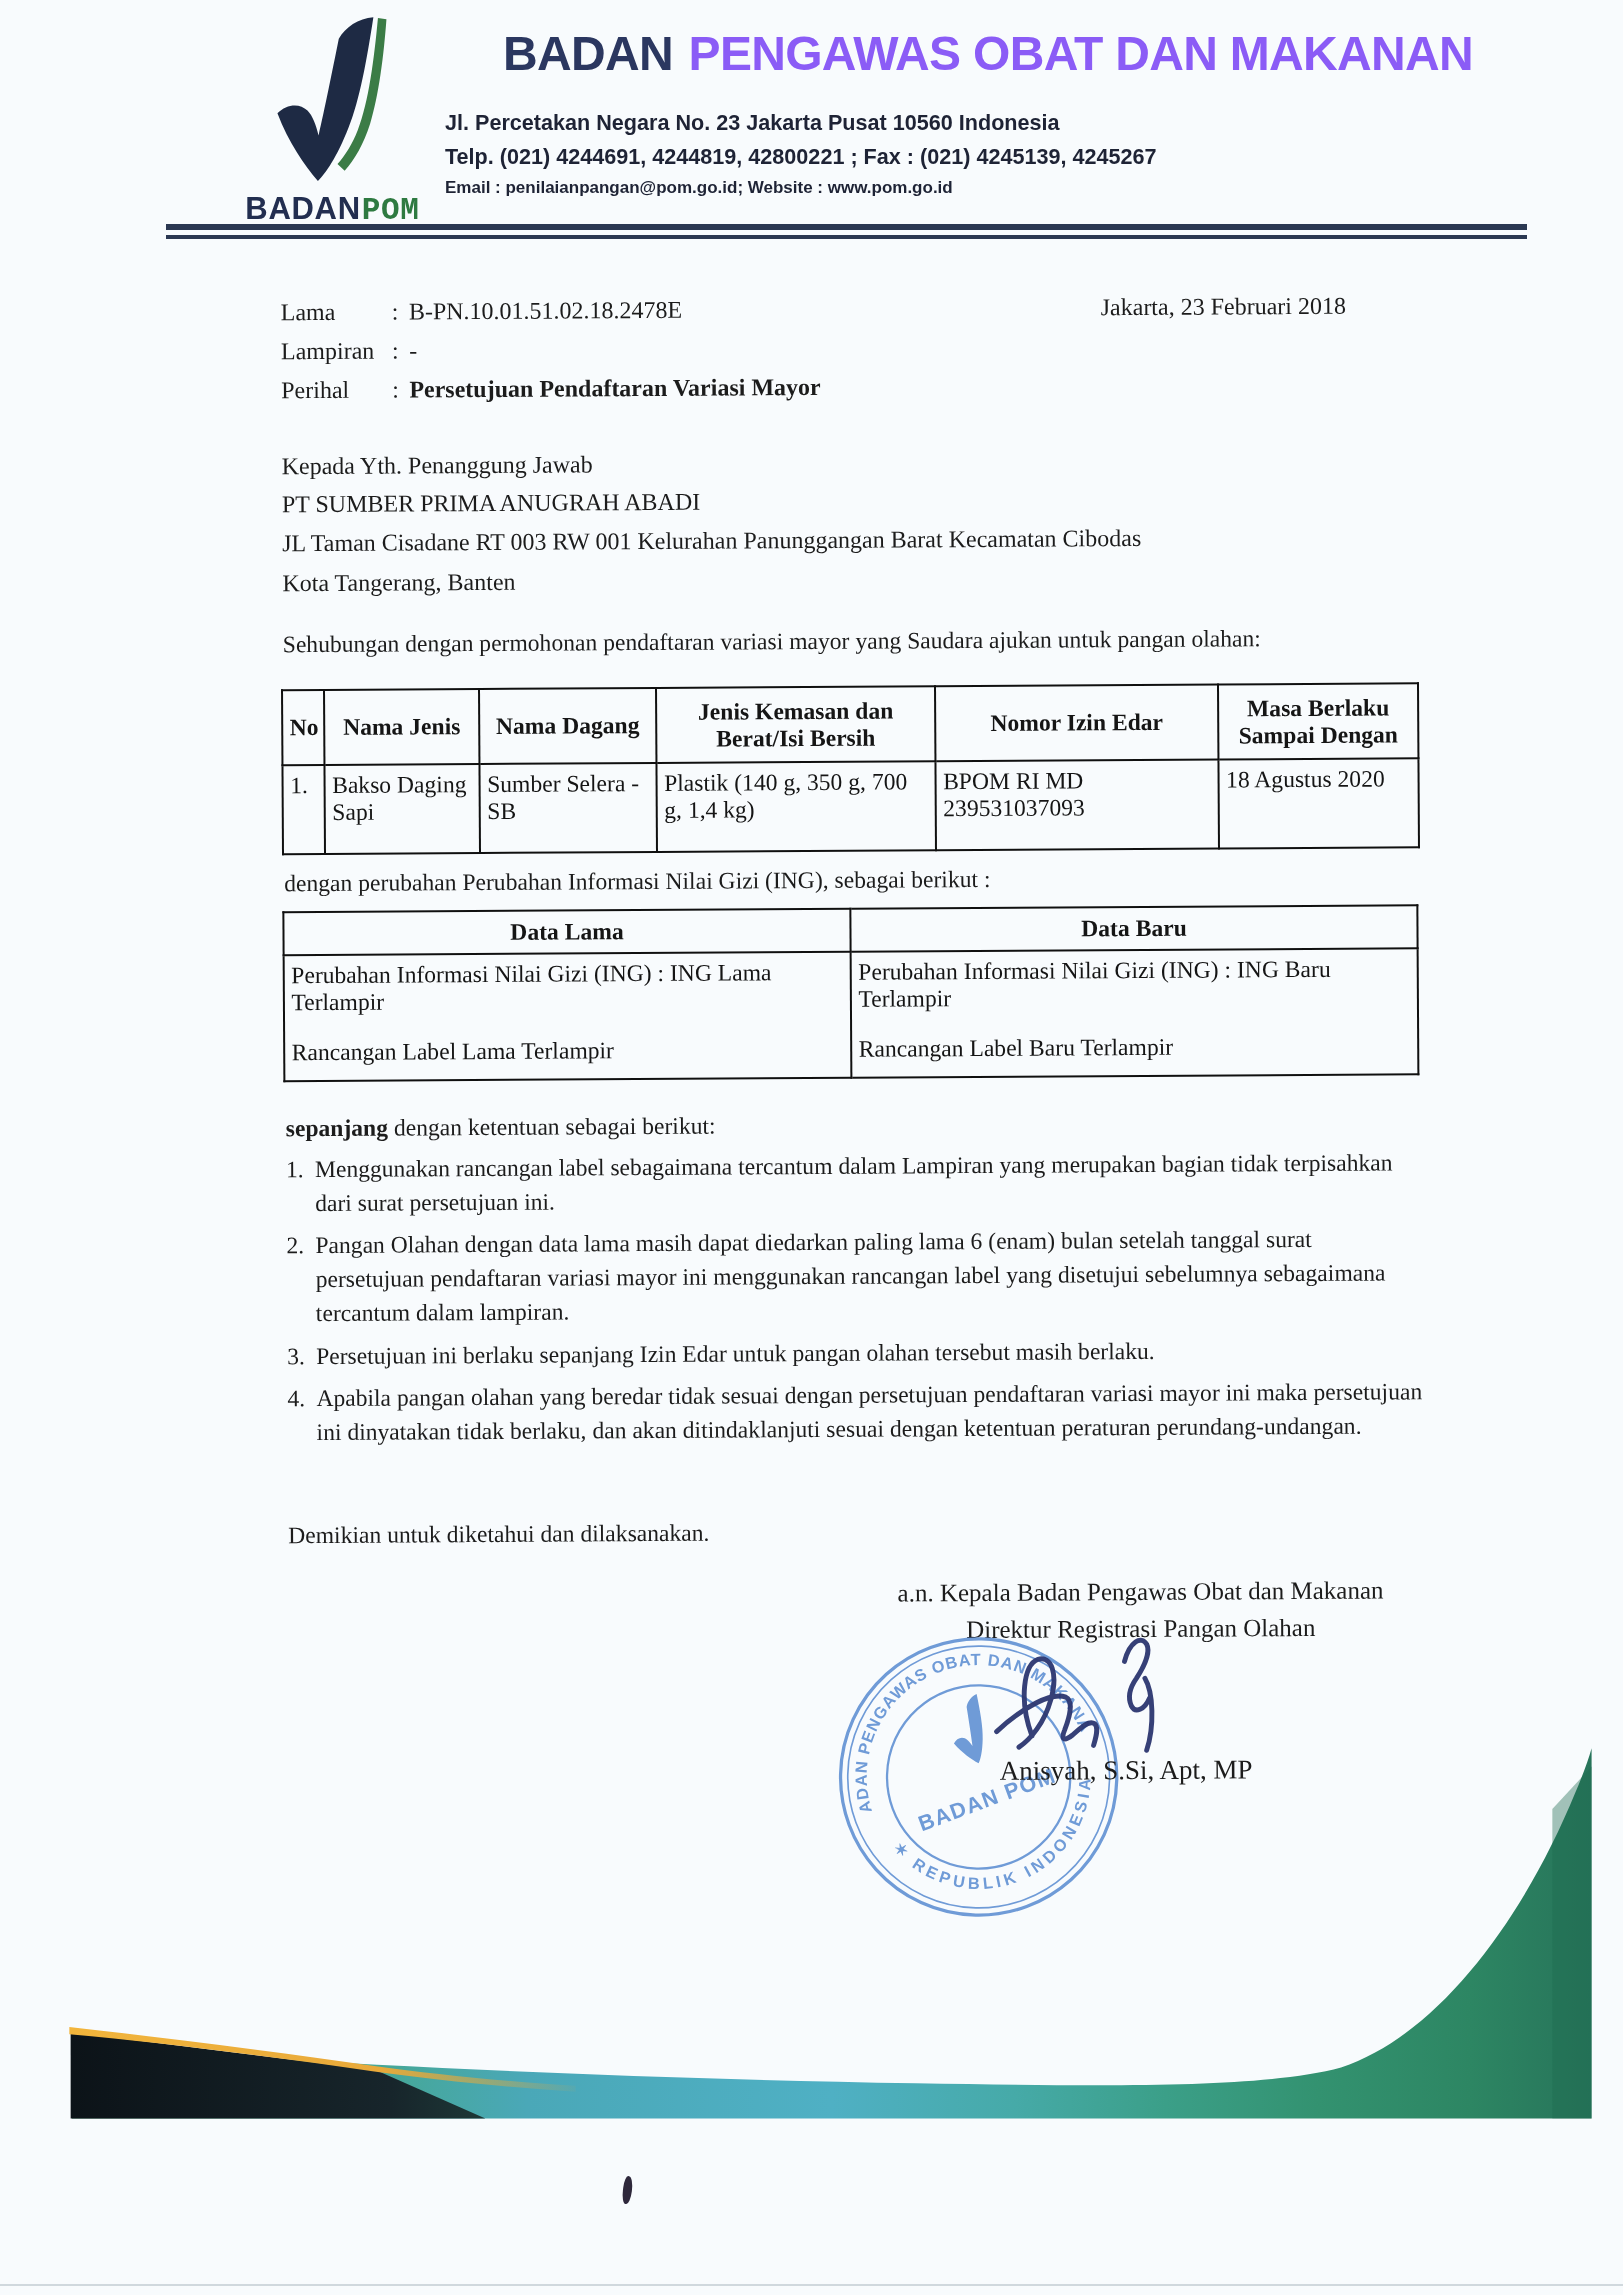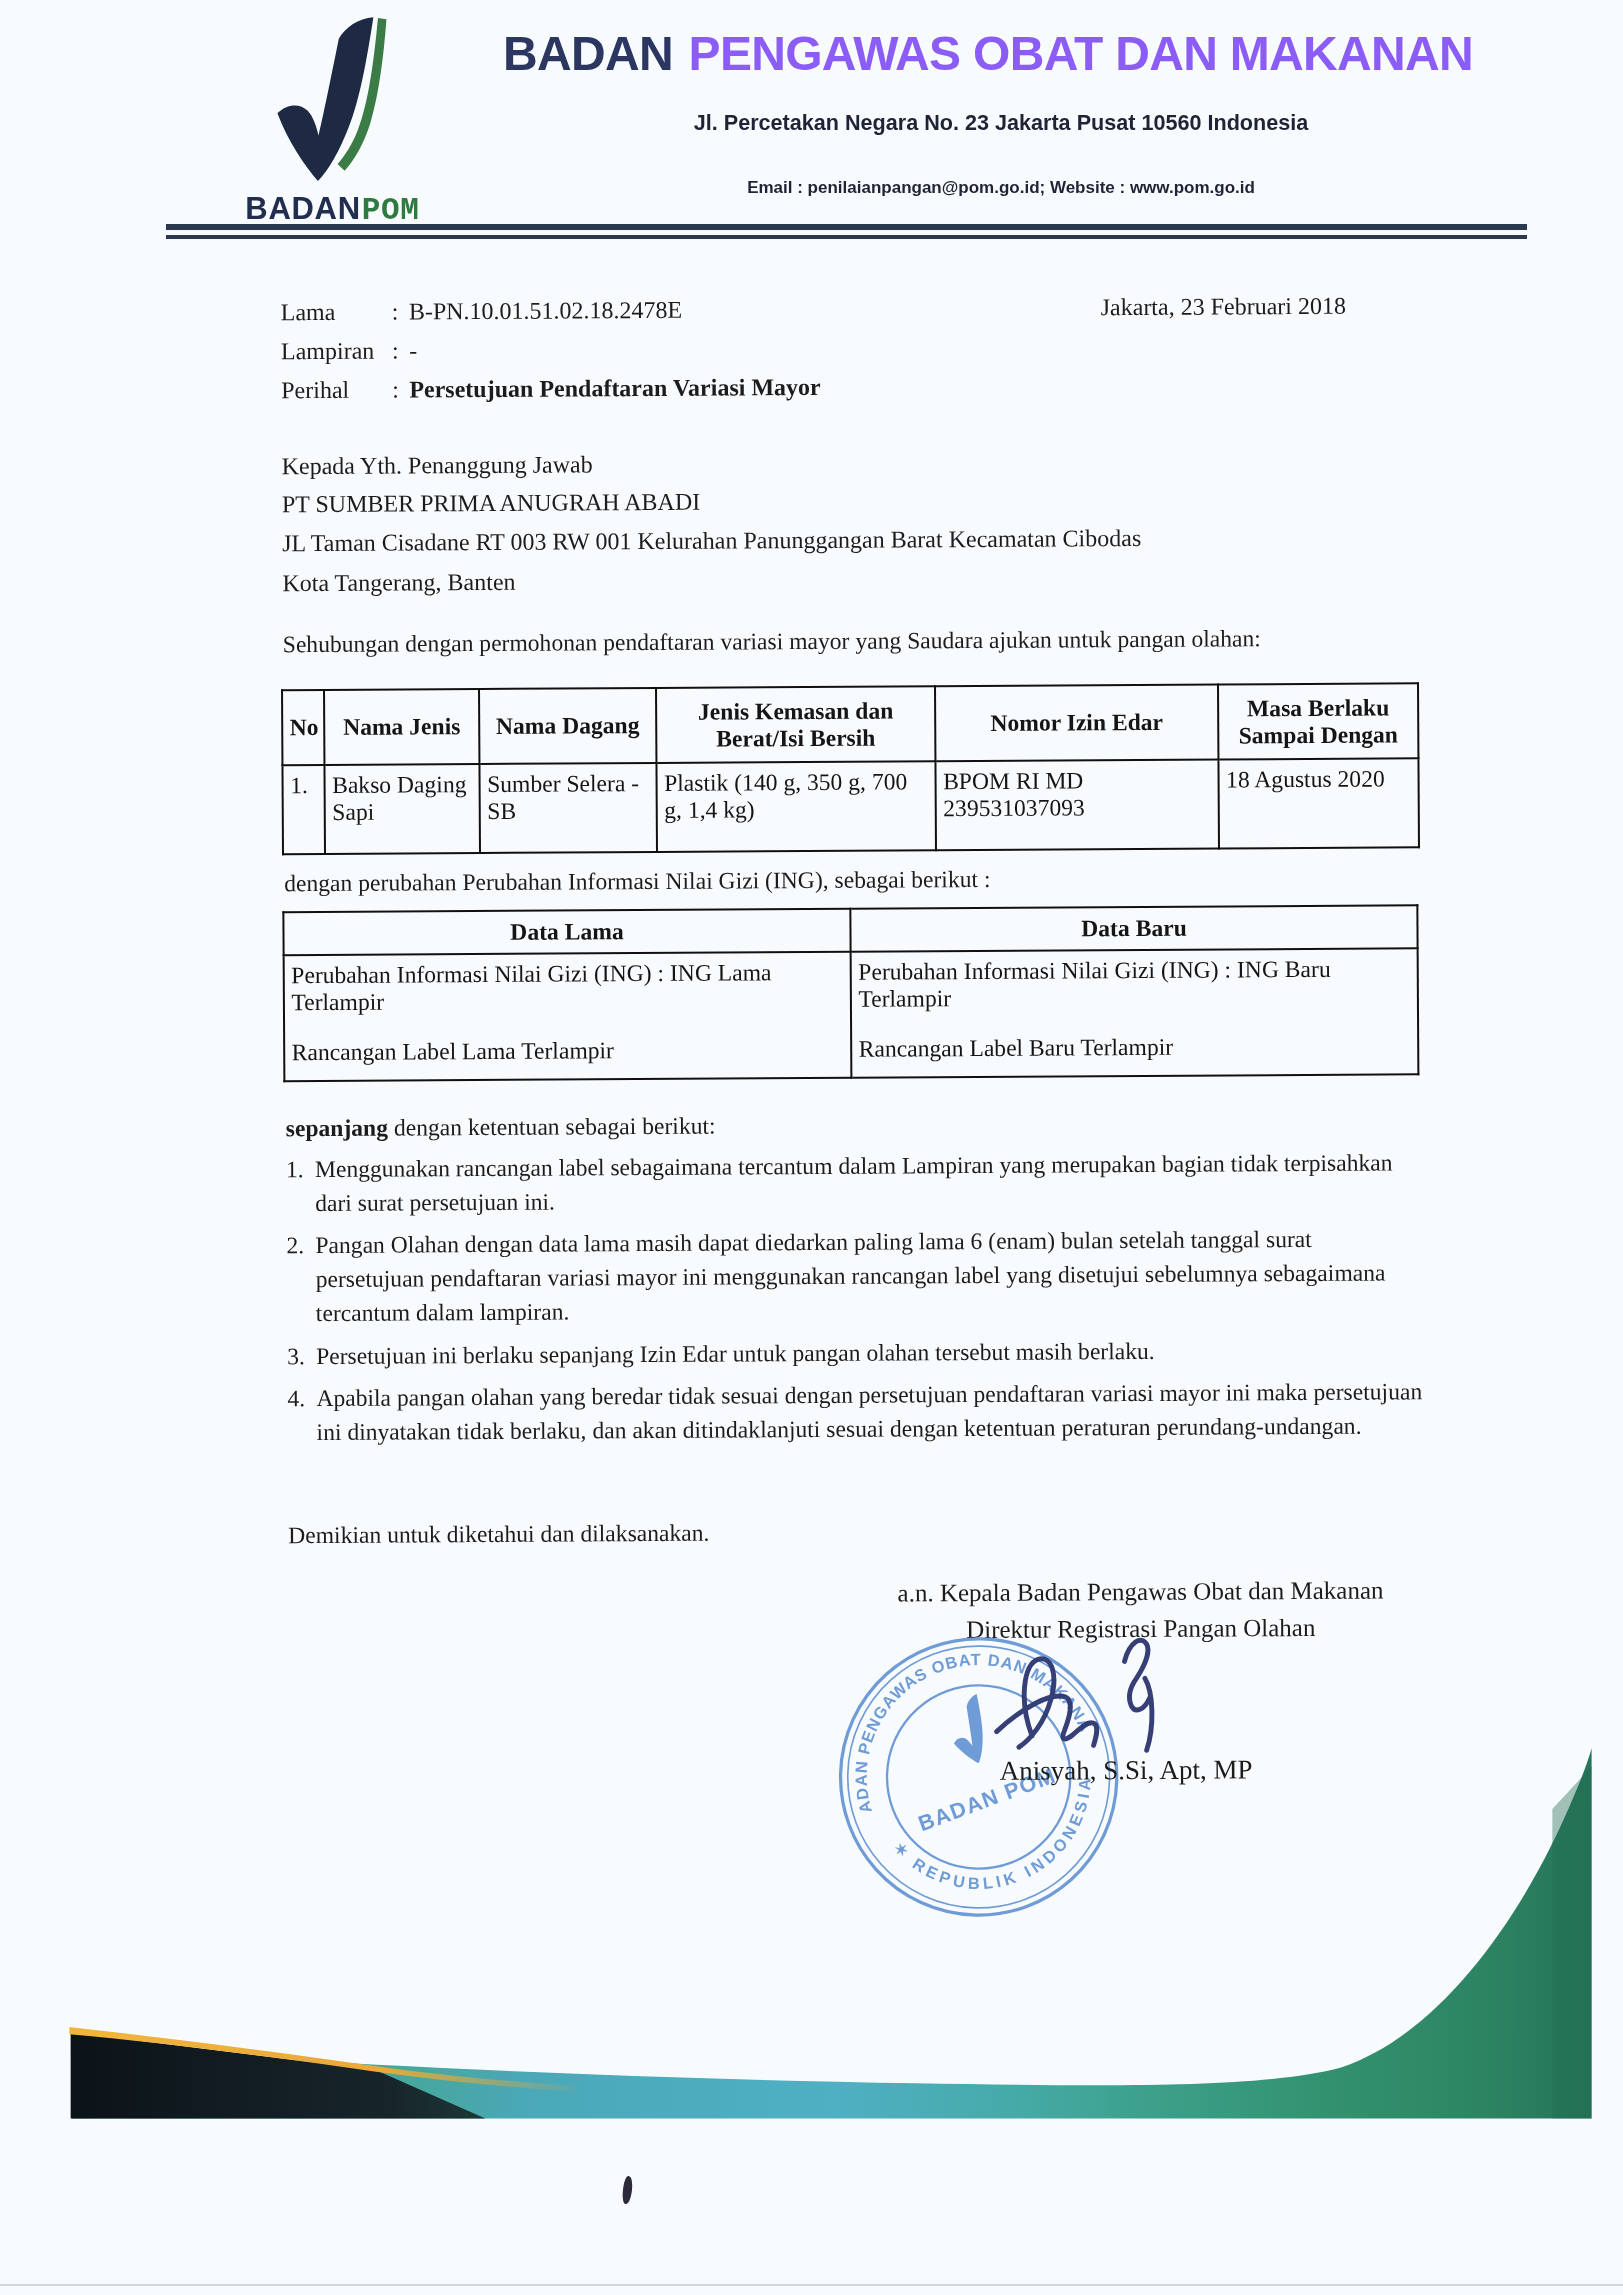--- a/index.html
+++ b/index.html
@@ -4,21 +4,21 @@
 <style>
   html,body{margin:0;padding:0;background:#e8eaec;}
   #page{position:relative;width:1623px;height:2295px;background:#f8fbfd;overflow:hidden;
         font-family:"Liberation Serif",serif;color:#1c1c1c;}
   .abs{position:absolute;}
   
   .org-title{left:445px;top:26px;width:1086px;text-align:center;
              font-family:"Liberation Sans",sans-serif;font-weight:bold;font-size:48px;letter-spacing:-0.7px;}
   .org-title .navy{color:#2b3760;}
   .org-title .green{color:#8b5cf6;margin-left:15.7px;}
-  .addr{left:458px;width:1086px;text-align:center;font-family:"Liberation Sans",sans-serif;
+  .addr{left:445px;width:1086px;font-family:"Liberation Sans",sans-serif;
         font-weight:bold;color:#1e2335;}
   .addr1{top:110px;font-size:21.6px;}
   .addr2{top:144px;font-size:21.6px;}
   .addr3{top:178px;font-size:17px;}
   .logo-caption{left:208px;top:191px;width:249px;text-align:center;
         font-family:"Liberation Sans",sans-serif;font-weight:bold;font-size:31px;letter-spacing:0.7px;}
   .logo-caption .navy{color:#222e50;}
   .logo-caption .green{color:#2e7a41;margin-left:1px;font-family:Liberation Mono, monospace;}
   .rule{left:166px;width:1361px;background:#2b3852;}
   .rule1{top:224px;height:5.9px;}
@@ -85,20 +85,21 @@
     </svg>
   </div>
   <div class="abs logo-caption">
     <span class="navy">BADAN</span><span class="green">POM</span>
   </div>
 
   <div class="abs org-title">
     <span class="navy">BADAN</span><span class="green">PENGAWAS OBAT DAN MAKANAN</span>
   </div>
   <div class="abs addr addr1">Jl. Percetakan Negara No. 23 Jakarta Pusat 10560 Indonesia</div>
+  <div class="abs addr addr2">Telp. (021) 4244691, 4244819, 42800221 ; Fax : (021) 4245139, 4245267</div>
   <div class="abs addr addr3">Email : penilaianpangan@pom.go.id; Website : www.pom.go.id</div>
 
   <div class="abs rule rule1"></div>
   <div class="abs rule rule2"></div>
 
   <div class="tilt">
 
     <div class="abs meta-row meta-nomor">
       <span class="lbl">Lama</span><span class="sep">:</span><span class="val">B-PN.10.01.51.02.18.2478E</span>
     </div>

